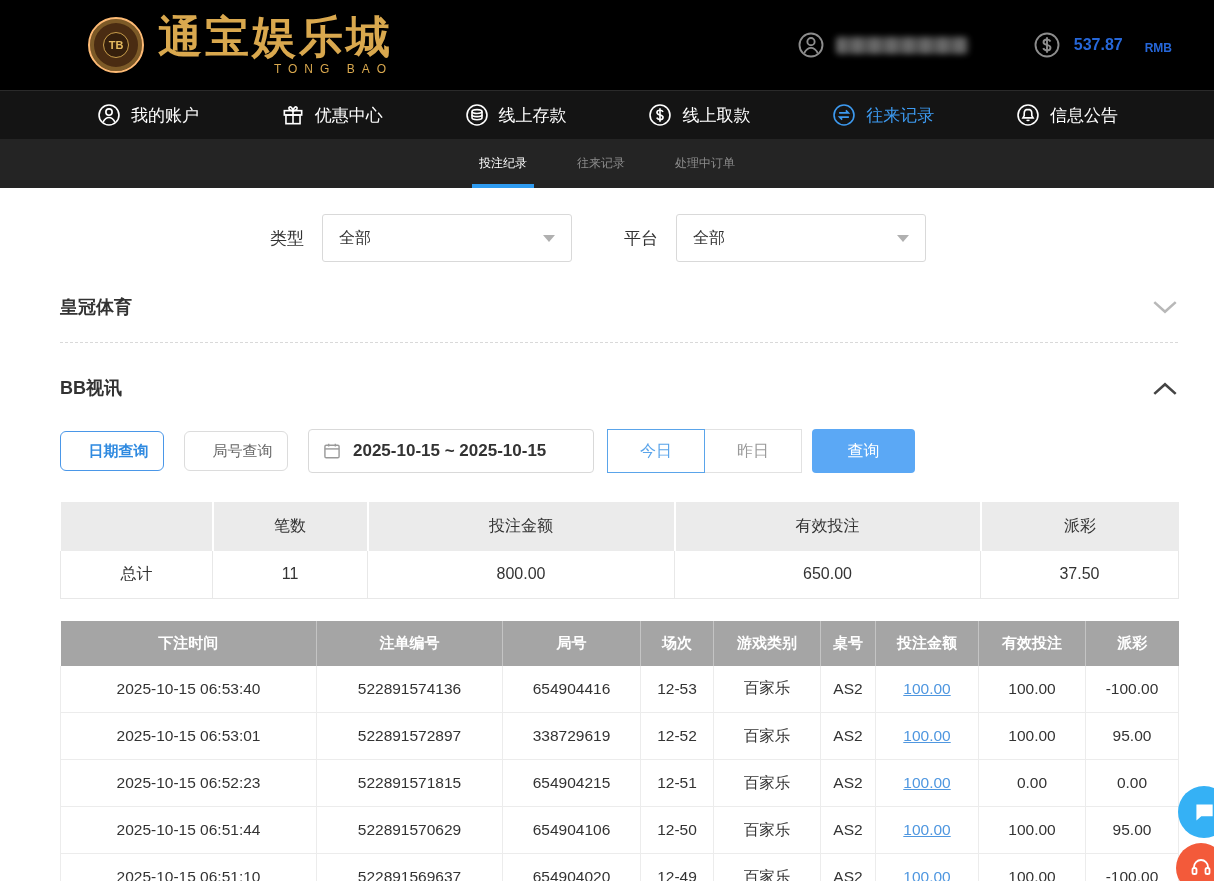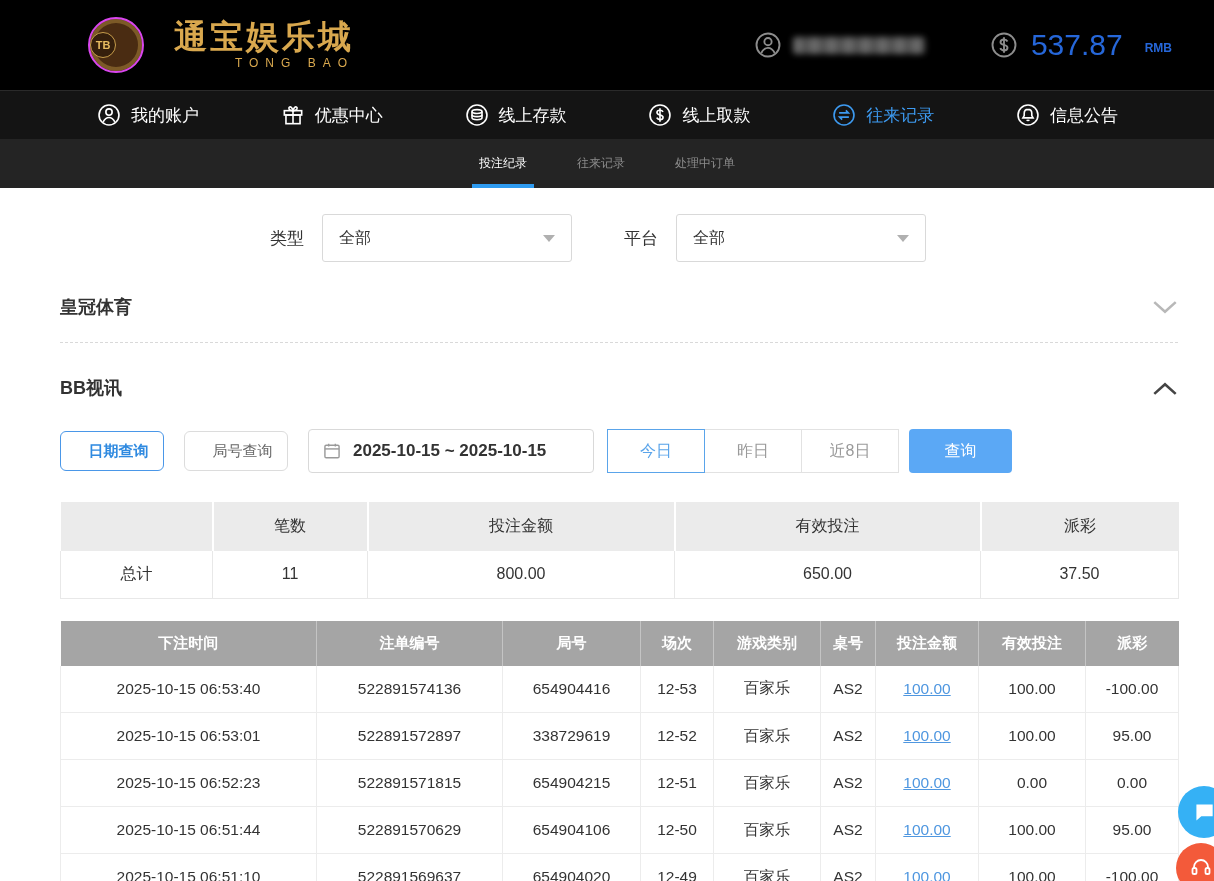--- a/index.html
+++ b/index.html
@@ -4,36 +4,36 @@
 <style>
   * { box-sizing: border-box; margin: 0; padding: 0; }
   html,body { width:1214px; height:881px; overflow:hidden; background:#fff;
     font-family:"Liberation Sans","DejaVu Sans",sans-serif; position:relative; }
 
   
   .top-header { height:90px; background:#000; display:flex; align-items:center;
     justify-content:space-between; padding:0 42px 0 88px; }
   .logo { display:flex; align-items:center; gap:14px; }
   .chip { width:56px; height:56px; border-radius:50%; background:#4a2c12;
-    border:2px solid #d946ef; box-shadow:inset 0 0 0 4px #7c5a27; display:flex;
-    align-items:center; flex:none; }
+    border:2px solid #fdba74; box-shadow:inset 0 0 0 4px #7c5a27; display:flex;
+    align-items:center; justify-content:center; flex:none; }
   .chip-core { width:26px; height:26px; border-radius:50%; background:#351f0c;
     border:1px solid #c79d4b; color:#e6bb60; font-size:11px; font-weight:bold;
     display:flex; align-items:center; justify-content:center; }
   .logo-text { color:#d9a84e; }
-  .logo-title { font-size:33px; font-weight:bold; letter-spacing:3px; line-height:1;margin-left:16px; }
+  .logo-title { font-size:44px; font-weight:bold; letter-spacing:3px; line-height:1; }
   .logo-sub { font-size:12px; letter-spacing:7px; text-align:right; margin-top:3px; }
   .header-right { display:flex; align-items:center; }
   .h-icon { width:30px; height:30px; color:#8d8d8d; }
   .h-icon svg { width:100%; height:100%; }
   .redacted { width:132px; height:17px; margin-left:10px; border-radius:3px;
     background:repeating-linear-gradient(90deg,#7b7b7b 0 9px,#5f5f5f 9px 17px);
     filter:blur(3px); opacity:.85; }
   .balance-group { display:flex; align-items:center; margin-left:64px; }
-  .balance-amt { color:#2667d9; font-size:30px; font-weight:normal; margin-left:12px; }
+  .balance-amt { color:#2667d9; font-size:16px; font-weight:bold; margin-left:12px; }
   .balance-cur { color:#2667d9; font-size:12px; font-weight:bold; margin-left:22px;
     align-self:center; margin-top:6px; }
 
   
   .main-nav { height:49px; background:#141414; border-top:1px solid #2a2a2a;
     display:flex; align-items:center; justify-content:space-between; padding:0 96px; }
   .nav-item { display:flex; align-items:center; gap:9px; color:#fff; font-size:17px;
     cursor:pointer; }
   .nav-item.active { color:#3d9af0; }
   .nav-icon { width:26px; height:26px; flex:none; }
@@ -265,21 +265,20 @@
           <rect x="3.5" y="5" width="17" height="15" rx="1.5"></rect>
           <path d="M3.5 9.5h17"></path>
             <path d="M8 3.2v3.4M16 3.2v3.4"></path>
         </svg>
       </span>
       <span>2025-10-15 ~ 2025-10-15</span>
     </div>
     <div class="day-group">
       <div class="day-btn active">今日</div>
       <div class="day-btn">昨日</div>
-      <div class="day-btn">近8日</div>
     </div>
     <button class="search-btn">查询</button>
   </div>
 
   <table class="summary-table">
     <colgroup>
         <col style="width:152px">
         <col style="width:155px">
         <col style="width:307px">
         <col style="width:306px">

